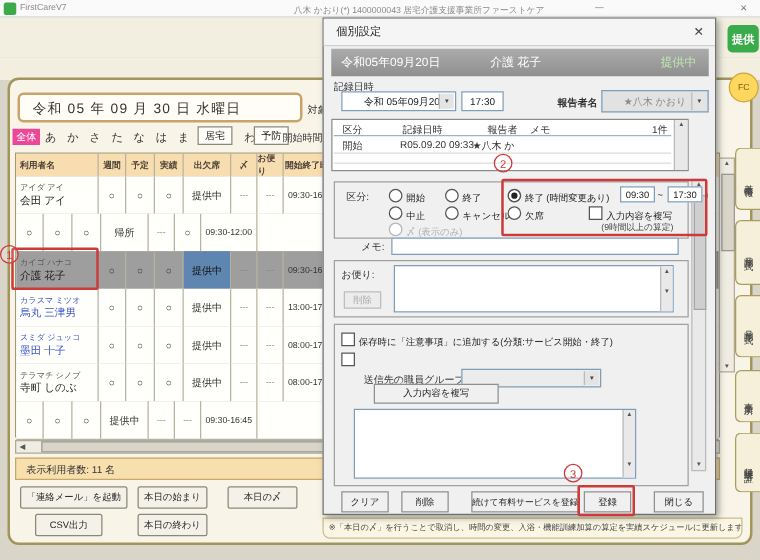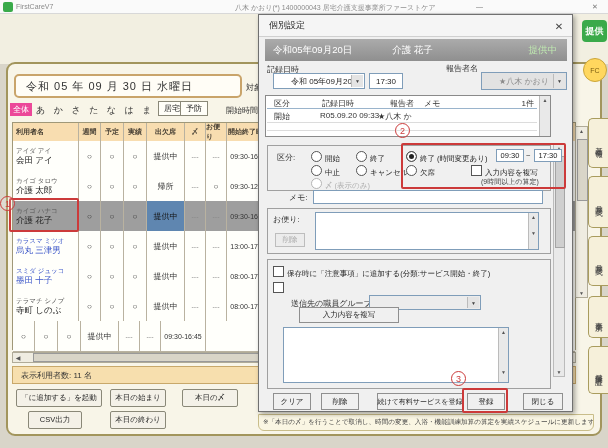--- a/index.html
+++ b/index.html
@@ -135,21 +135,21 @@
 <div class="abs tab" style="left:164px;top:46px;width:56px">デイスケジュール</div>
 <div class="abs tab sel" style="left:226px;top:46px;width:40px">通所日付別</div>
 
 <div class="abs panel"></div>
 <div class="abs banner">令和 05 年 09 月 30 日 水曜日</div>
 <span class="abs dlabel" style="left:246px;top:82px;z-index:2">対象</span>
 
 <div class="abs allbox">全体</div>
 <span class="abs kana">あ か さ た な は ま や ら わ</span>
 <div class="abs fbtn" style="left:158px;top:101px;width:28px">居宅</div>
-<div class="abs fbtn" style="left:180px;top:101px;width:28px">予防</div>
+<div class="abs fbtn" style="left:203px;top:101px;width:28px">予防</div>
 <span class="abs dlabel" style="left:226px;top:105px;z-index:2">開始時間:</span>
 
 <div class="abs tbl">
   <div class="thead">
     <div class="cell c-name">利用者名</div>
     <div class="cell c-w">週間</div>
     <div class="cell c-p">予定</div>
     <div class="cell c-a">実績</div>
     <div class="cell c-st">出欠席</div>
     <div class="cell c-si">〆</div>
@@ -167,24 +167,20 @@
     <div class="cell c-p">○</div>
     <div class="cell c-a">○</div>
     <div class="cell c-st">提供中</div>
     <div class="cell c-si dim">---</div>
     <div class="cell c-le dim">---</div>
     <div class="cell c-ti">09:30-16:00</div>
     <div class="cell c-fill"></div>
   </div>
 
   <div class="trow" style="top:48px">
-    <div class="cell c-name">
-        <span class="kn">カイゴ タロウ</span>
-        <span class="nm">介護 太郎</span>
-      </div>
     <div class="cell c-w">○</div>
     <div class="cell c-p">○</div>
     <div class="cell c-a">○</div>
     <div class="cell c-st">帰所</div>
     <div class="cell c-si dim">---</div>
     <div class="cell c-le">○</div>
     <div class="cell c-ti">09:30-12:00</div>
     <div class="cell c-fill"></div>
   </div>
 
@@ -264,21 +260,21 @@
   <span class="sarrow">◀</span>
   <div class="hthumb"></div>
 </div>
 <div class="abs vscroll">
   <div style="position:absolute;top:1px;left:0;width:100%;text-align:center;font-size:5px;color:#555">▲</div>
   <div class="vthumb"></div>
   <div style="position:absolute;bottom:1px;left:0;width:100%;text-align:center;font-size:5px;color:#555">▼</div>
 </div>
 
 <div class="abs statusbar">表示利用者数: 11 名</div>
-<div class="abs wbtn" style="left:16px;top:389px;width:86px;height:18px">「に追加する」を起動</div>
+<div class="abs wbtn" style="left:16px;top:389px;width:86px;height:18px">「連絡メール」を起動</div>
 <div class="abs wbtn" style="left:110px;top:389px;width:56px;height:18px">本日の始まり</div>
 <div class="abs wbtn" style="left:182px;top:389px;width:56px;height:18px">本日の〆</div>
 <div class="abs wbtn" style="left:28px;top:411px;width:54px;height:18px">CSV出力</div>
 <div class="abs wbtn" style="left:110px;top:411px;width:56px;height:18px">本日の終わり</div>
 
 <div class="abs sidetab" style="top:118px;height:50px">
     <span class="vtext">基本情報</span>
   </div>
 <div class="abs sidetab" style="top:176px;height:52px">
     <span class="vtext">月間形式</span>
@@ -306,21 +302,21 @@
     <span style="margin-left:40px">介護 花子</span>
     <span style="margin-left:auto;margin-right:10px;color:#bfe8b0">提供中</span>
   </div>
 
   <span class="abs dlabel" style="left:8px;top:49px">記録日時</span>
   <div class="abs combo" style="left:14px;top:58px;width:92px;height:16px">
     <span>令和 05年09月20日</span>
       <span class="dd">▼</span>
   </div>
   <div class="abs field" style="left:110px;top:58px;width:34px;height:16px">17:30</div>
-  <span class="abs dlabel" style="left:187px;top:48px;font-weight:normal">報告者名</span>
+  <span class="abs dlabel" style="left:187px;top:62px;font-weight:bold">報告者名</span>
   <div class="abs combo" style="left:222px;top:57px;width:86px;height:18px;background:#e2e2e2;color:#8a8a8a">
     <span>★八木 かおり</span>
       <span class="dd">▼</span>
   </div>
 
   <div class="abs rectbl">
     <span class="abs dlabel" style="left:8px;top:2px">区分</span>
     <span class="abs dlabel" style="left:56px;top:2px">記録日時</span>
     <span class="abs dlabel" style="left:124px;top:2px">報告者</span>
     <span class="abs dlabel" style="left:158px;top:2px">メモ</span>

